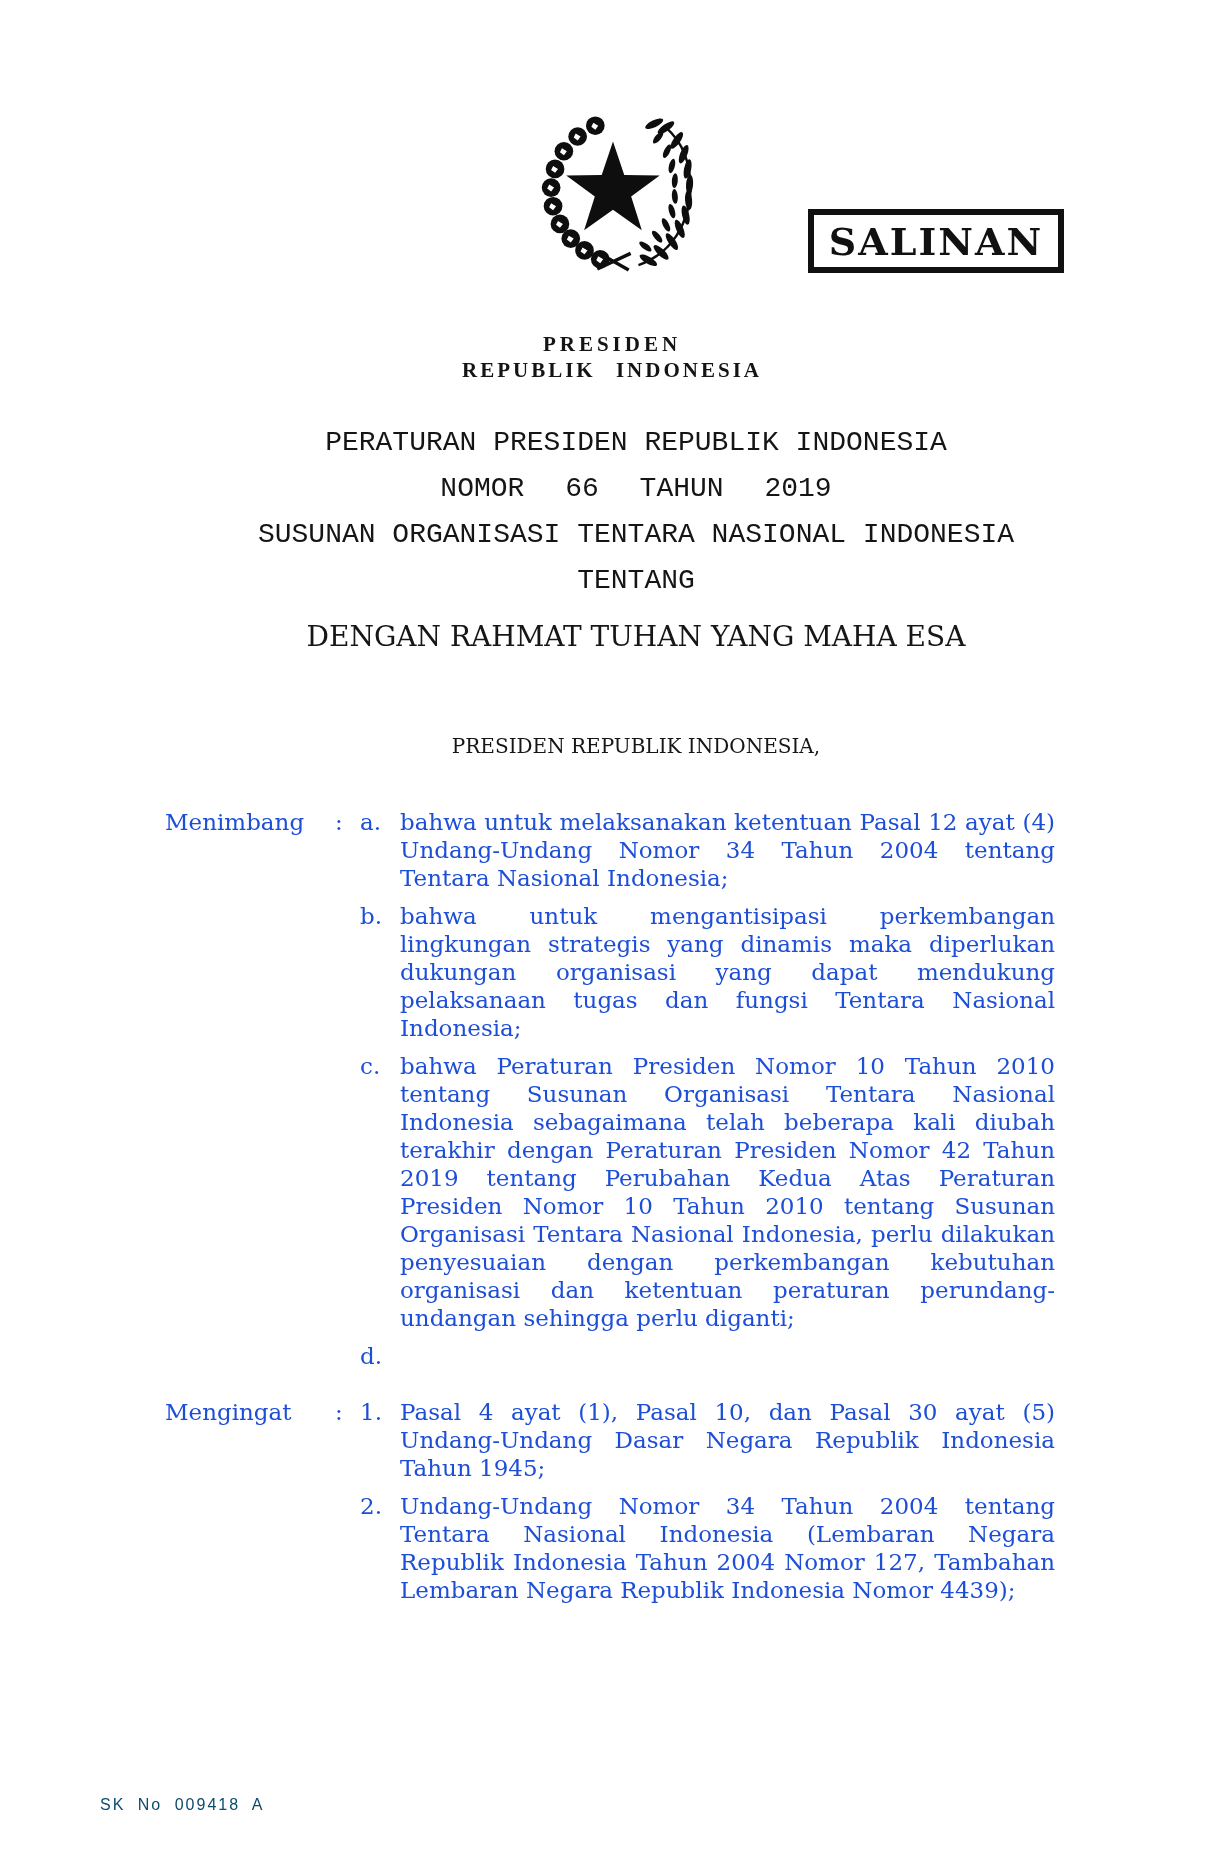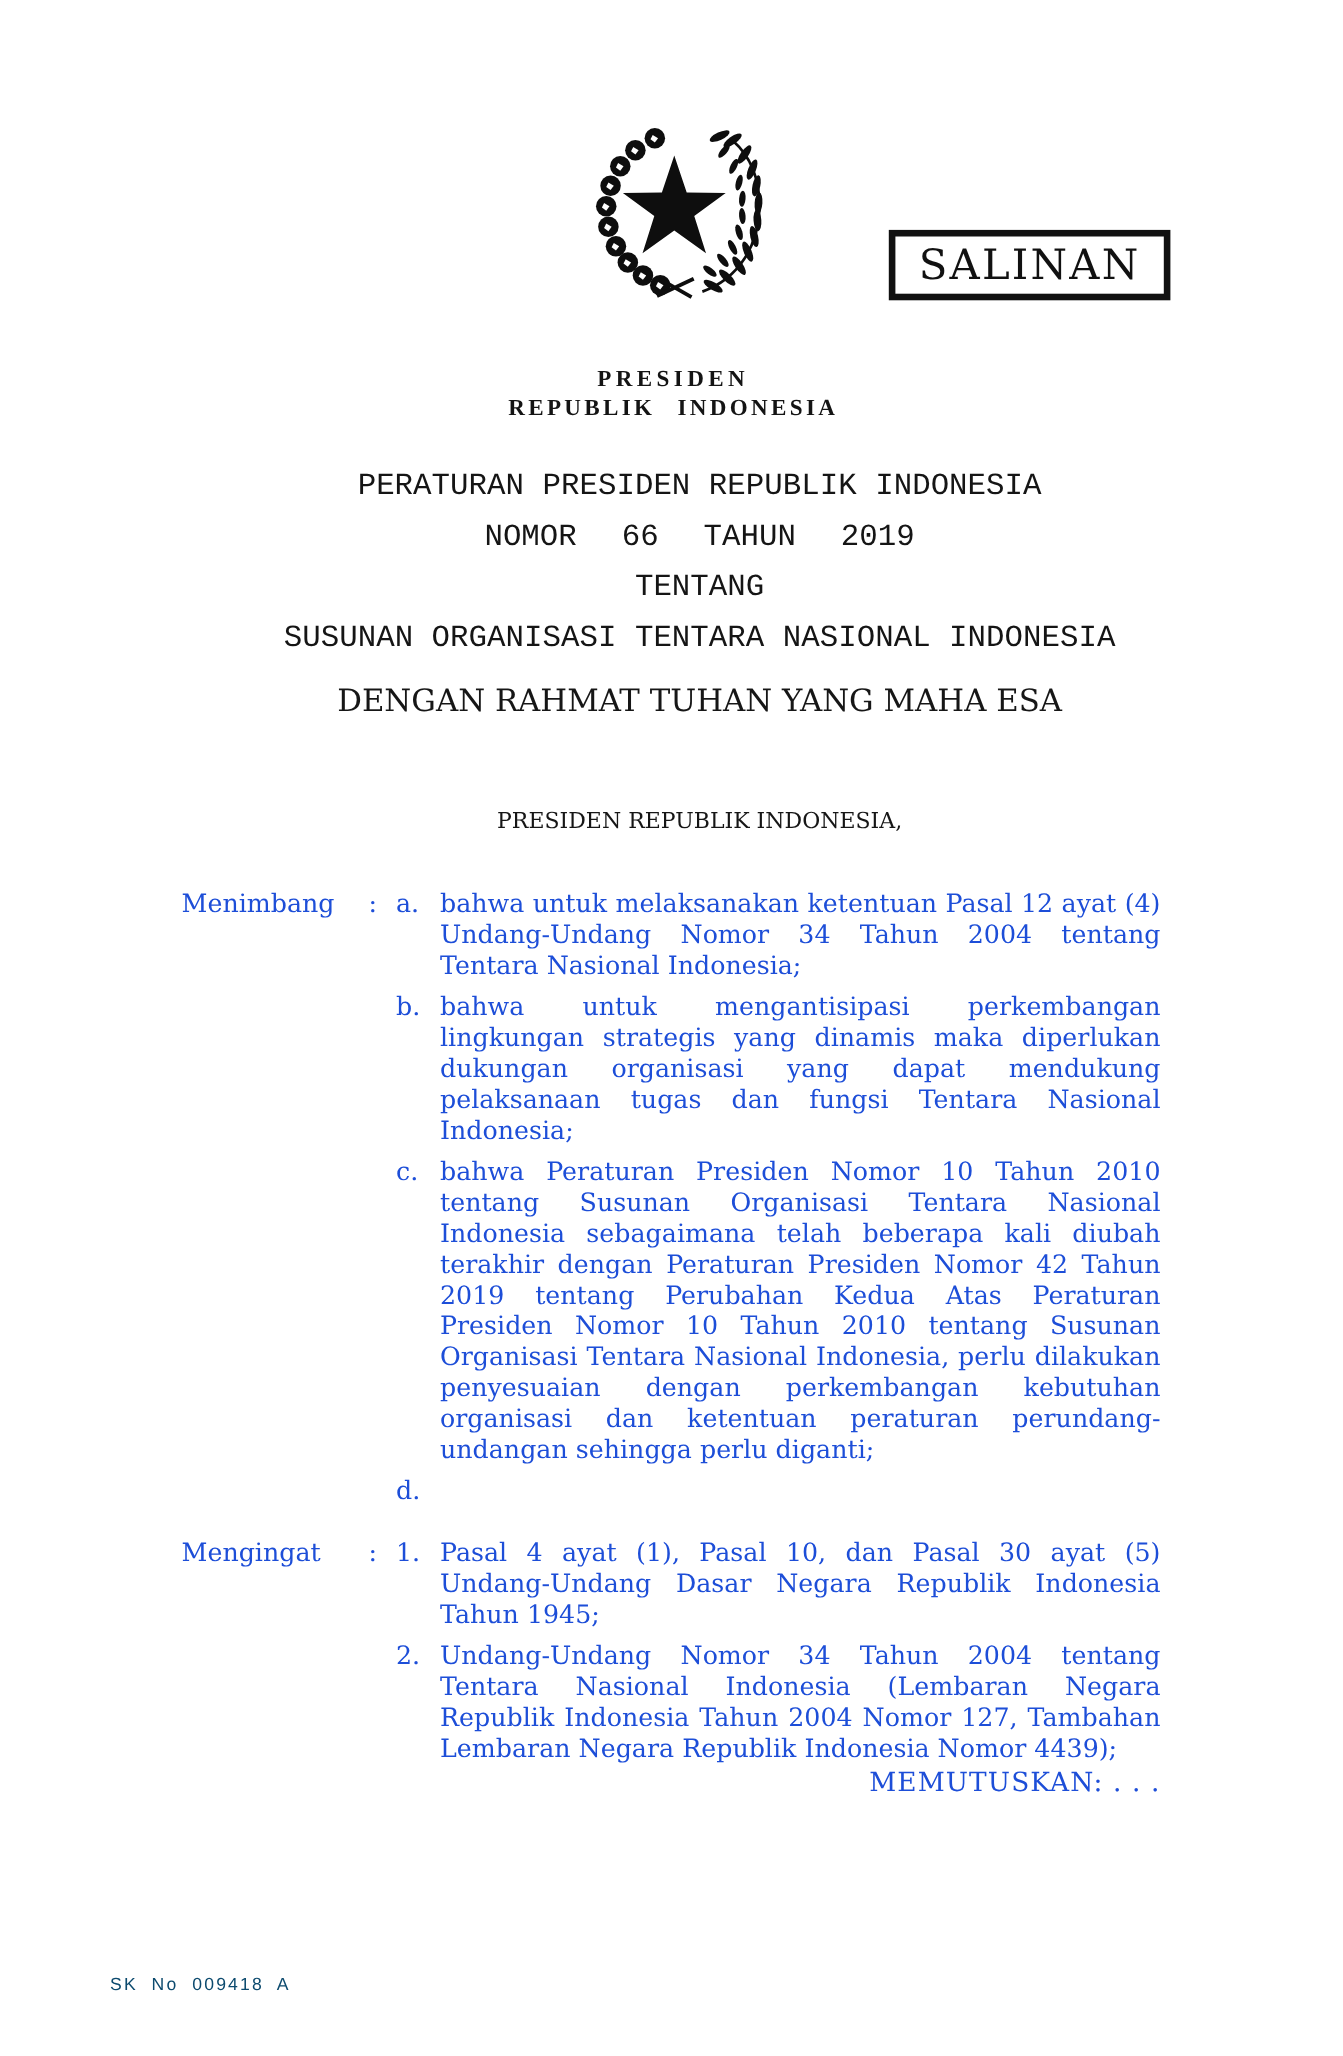--- a/index.html
+++ b/index.html
@@ -17,21 +17,21 @@
     position:absolute;top:110px;left:612px;
     transform:translateX(-50%);
     width:182px;height:162px;
   }
   .salinan-box{
     position:absolute;top:209px;left:808px;
     width:244px;height:52px;
     border:6px solid #111;
     display:flex;align-items:center;justify-content:center;
     font-family:"DejaVu Serif",serif;
-    font-weight:normal;font-size:38px;letter-spacing:2px;
+    font-weight:bold;font-size:38px;letter-spacing:2px;
     color:#111;
   }
   .letterhead{
     position:absolute;top:331px;left:612px;transform:translateX(-50%);
     text-align:center;white-space:nowrap;
     font-family:Liberation Serif, serif;
     font-weight:bold;color:#141414;
   }
   .letterhead .lh1{font-size:21px;letter-spacing:4px;line-height:26px;}
   .letterhead .lh2{font-size:21px;letter-spacing:3px;word-spacing:12px;line-height:26px;}
@@ -169,22 +169,22 @@
   </div>
 
   <div class="letterhead">
     <div class="lh1">PRESIDEN</div>
     <div class="lh2">REPUBLIK INDONESIA</div>
   </div>
 
   <div class="doc-title">
     <div class="line">PERATURAN PRESIDEN REPUBLIK INDONESIA</div>
     <div class="line spread">NOMOR 66 TAHUN 2019</div>
+    <div class="line">SUSUNAN ORGANISASI TENTARA NASIONAL INDONESIA</div>
     <div class="line">TENTANG</div>
-    <div class="line">SUSUNAN ORGANISASI TENTARA NASIONAL INDONESIA</div>
   </div>
 
   <div class="invocation">DENGAN RAHMAT TUHAN YANG MAHA ESA</div>
   <div class="authority">PRESIDEN REPUBLIK INDONESIA,</div>
 
   <div class="body-col">
 
     <div>
       <div class="clause-grid">
         <div class="c-label">Menimbang</div>
@@ -215,18 +215,17 @@
         <div class="c-marker">1.</div>
         <div class="c-text">Pasal 4 ayat (1), Pasal 10, dan Pasal 30 ayat (5) Undang-Undang Dasar Negara Republik Indonesia Tahun 1945;</div>
 
         <div class="c-label"></div>
         <div class="c-colon"></div>
         <div class="c-marker">2.</div>
         <div class="c-text">Undang-Undang Nomor 34 Tahun 2004 tentang Tentara Nasional Indonesia (Lembaran Negara Republik Indonesia Tahun 2004 Nomor 127, Tambahan Lembaran Negara Republik Indonesia Nomor 4439);</div>
       </div>
     </div>
 
-    <div class="memutuskan">MEMUTUSKAN: . . .</div>
   </div>
 
   <div class="footer">SK No 009418 A</div>
 
 </div>
 
 </body></html>

